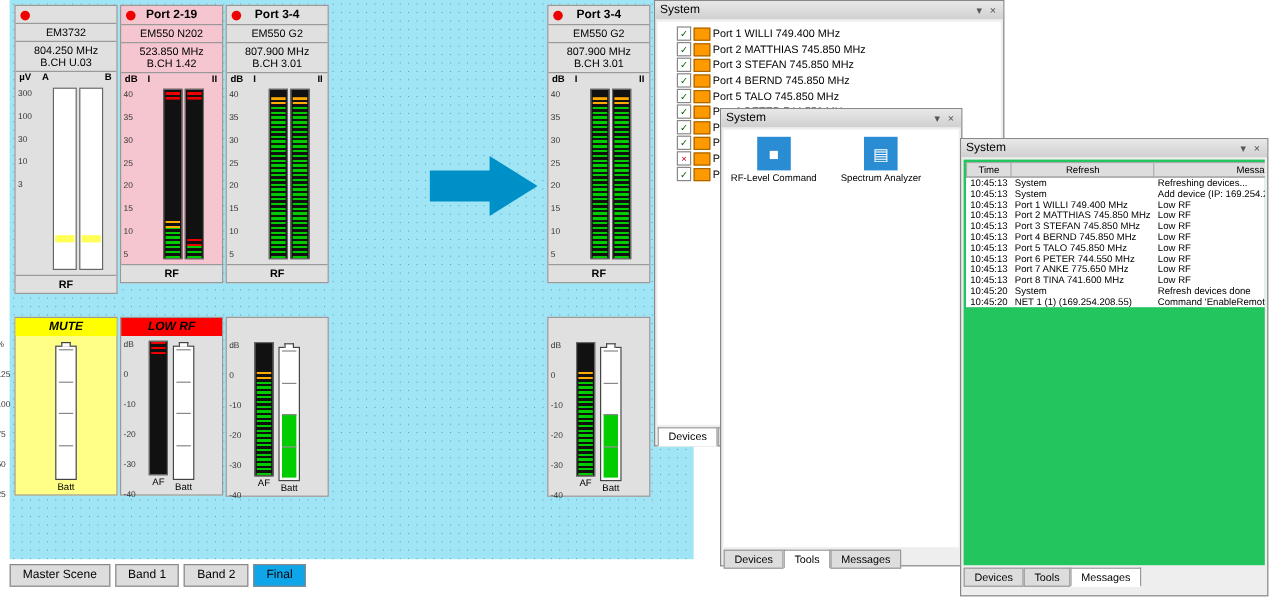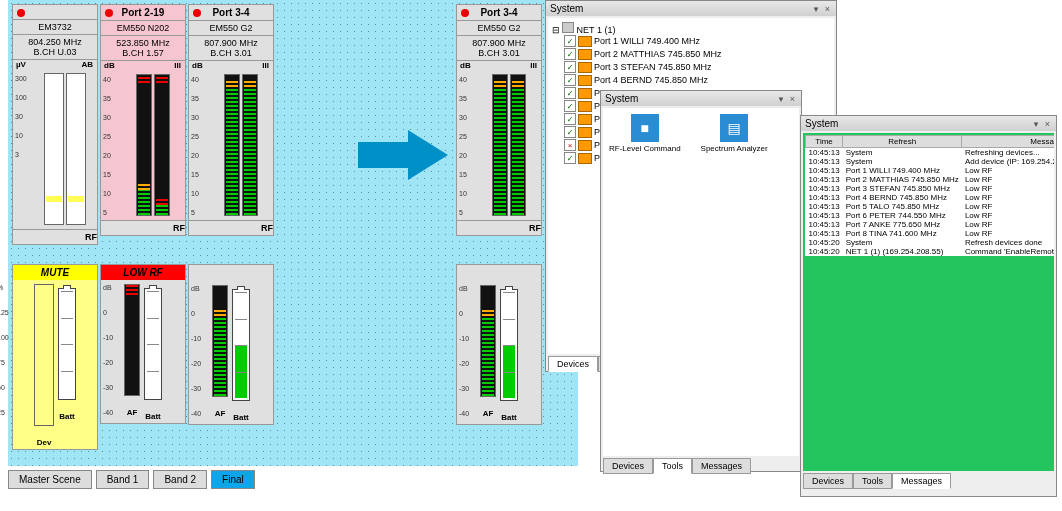--- a/index.html
+++ b/index.html
@@ -13,35 +13,35 @@
 .twin-meters{display:flex;gap:2px;justify-content:center;margin-left:20px}
 .vmeter{width:14px;height:140px;background:#111;border:1px solid #666;position:relative;overflow:hidden}
 .vmeter.short{height:110px}
 .ticks{position:absolute;left:2px;top:6px;font-size:7px;line-height:1;color:#333}
 .ticks div{margin-bottom:12px}
 .seg-green{position:absolute;bottom:0;left:1px;right:1px;background:repeating-linear-gradient(to top,#0c0 0,#0c0 2px,#111 2px,#111 4px)}
 .seg-orange{position:absolute;left:1px;right:1px;background:repeating-linear-gradient(to top,#fa0 0,#fa0 2px,#111 2px,#111 4px)}
 .seg-red{position:absolute;left:1px;right:1px;background:repeating-linear-gradient(to top,#e00 0,#e00 2px,#111 2px,#111 4px)}
 .white-meter{width:18px;height:150px;background:#fff;border:1px solid #666;position:relative}
 .yellow-bar{position:absolute;left:1px;right:1px;height:6px;background:#ff5}
-.rf-label{text-align:right;font-weight:bold;font-size:9px;padding:2px 0;border-top:1px solid #999}
-.col-lbl{display:flex;justify-content:flex-end;font-size:8px;font-weight:bold;padding:0 4px 0 22px}
+.rf-label{text-align:center;font-weight:bold;font-size:9px;padding:2px 0;border-top:1px solid #999}
+.col-lbl{display:flex;justify-content:space-between;font-size:8px;font-weight:bold;padding:0 4px 0 22px}
 .pink{background:#f5c5d0}
 .batt{width:16px;height:110px;border:1px solid #444;background:#fff;position:relative;margin-top:4px}
 .batt::before{content:"";position:absolute;top:-4px;left:4px;right:4px;height:3px;background:#fff;border:1px solid #444;border-bottom:none}
 .batt-cells{position:absolute;inset:2px;display:flex;flex-direction:column-reverse}
 .batt-cell{flex:1;border-top:1px solid #888}
 .batt-fill{background:#0c0}
 .af-row{position:absolute;top:264px;width:84px;background:#e0e0e0;border:1px solid #999}
 .mute-bar{text-align:center;font-weight:bold;font-style:italic;padding:2px 0;font-size:10px}
 .mute-yellow{background:#ff0}
 .lowrf-red{background:#f00;color:#000}
 .af-meters{display:flex;gap:4px;padding:4px 3px 2px;justify-content:center}
 .af-col{display:flex;flex-direction:column;align-items:center}
-.af-lbl{font-size:8px;font-weight:bold;margin-top:12px}
+.af-lbl{font-size:8px;font-weight:normal;margin-top:1px}
 .dev-meter{width:18px;height:140px;background:#ff8;border:1px solid #666;position:relative}
 .dev-ticks{position:absolute;left:-16px;top:4px;font-size:7px;color:#333}
 .dev-ticks div{margin-bottom:18px}
 .tabs{position:absolute;left:8px;top:470px;display:flex;gap:4px}
 .tab{padding:3px 10px;background:#ddd;border:1px solid #888;font-size:10px;cursor:pointer}
 .tab.active{background:#0ea5e9}
 .arrow{position:absolute;left:350px;top:130px;color:#0090c8}
 .win{position:absolute;background:#eee;border:1px solid #888;font-size:9px}
 .win-title{background:linear-gradient(#e8e8e8,#d0d0d0);padding:2px 4px;font-size:10px;display:flex;justify-content:space-between;align-items:center}
 .win-ctrl{font-family:Arial;font-size:9px;letter-spacing:2px;color:#555}
@@ -102,21 +102,21 @@
   </div>
 
   <div class="channel pink" style="left:92px">
     <div class="ch-head">
         <span class="red-dot"></span>
         <div class="ch-title">Port 2-19</div>
       </div>
     <div class="ch-info">EM550 N202</div>
     <div class="ch-info">
         <div>523.850 MHz</div>
-        <div>B.CH   1.57</div>
+        <div>B.CH   1.42</div>
       </div>
     <div class="col-lbl">
         <span style="position:absolute;left:3px">dB</span>
         <span>I</span>
         <span>II</span>
       </div>
     <div class="meter-box">
       <div class="ticks" style="left:2px;line-height:1">
           <div>40</div>
           <div>35</div>
@@ -228,24 +228,20 @@
     <div class="af-meters" style="position:relative">
       <div class="dev-ticks">
           <div>%</div>
           <div>125</div>
           <div>100</div>
           <div>75</div>
           <div>50</div>
           <div>25</div>
         </div>
       <div class="af-col">
-          <div class="dev-meter"></div>
-          <div class="af-lbl">Dev</div>
-        </div>
-      <div class="af-col">
           <div class="batt">
             <div class="batt-cells">
               <div class="batt-cell"></div>
               <div class="batt-cell"></div>
               <div class="batt-cell"></div>
               <div class="batt-cell"></div>
             </div>
           </div>
           <div class="af-lbl">Batt</div>
         </div>
@@ -358,21 +354,20 @@
   <div class="tab">Band 2</div>
   <div class="tab active">Final</div>
 </div>
 
 <div class="win" style="left:545px;top:0;width:290px;height:370px">
   <div class="win-title">
       <span>System</span>
       <span class="win-ctrl">▾ ×</span>
     </div>
   <div class="tree" style="height:328px">
-    <div style="padding-left:0">⊟ <span style="width:10px;height:9px;background:#ccc;border:1px solid #888;display:inline-block"></span> <span>NET 1 (1)</span></div>
     <div id="tree-items">
         <div class="tree-row">
           <span class="tree-chk">✓</span>
           <span class="tree-ico"></span>
           <span>Port 1 WILLI 749.400 MHz</span>
         </div>
         <div class="tree-row">
           <span class="tree-chk">✓</span>
           <span class="tree-ico"></span>
           <span>Port 2 MATTHIAS 745.850 MHz</span>

